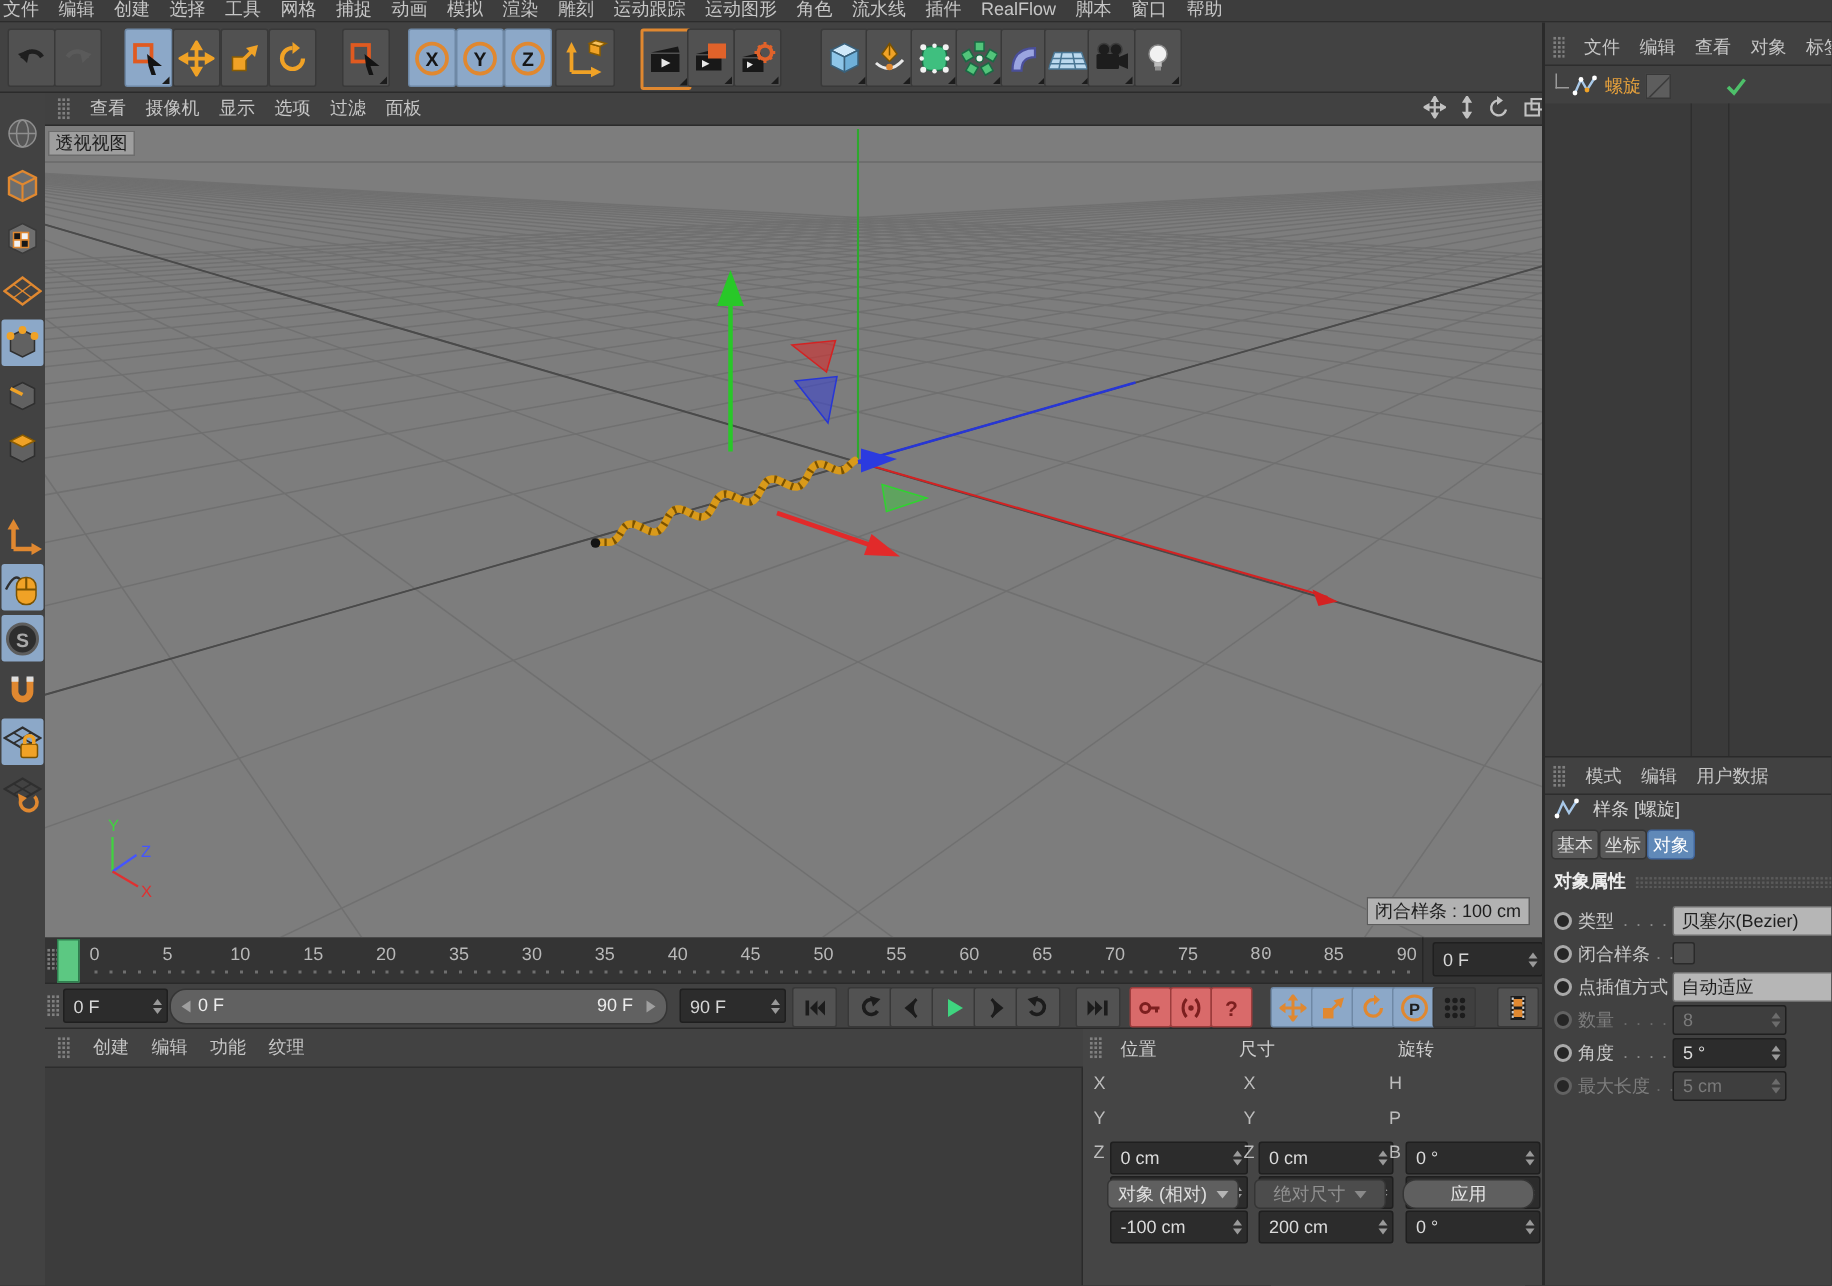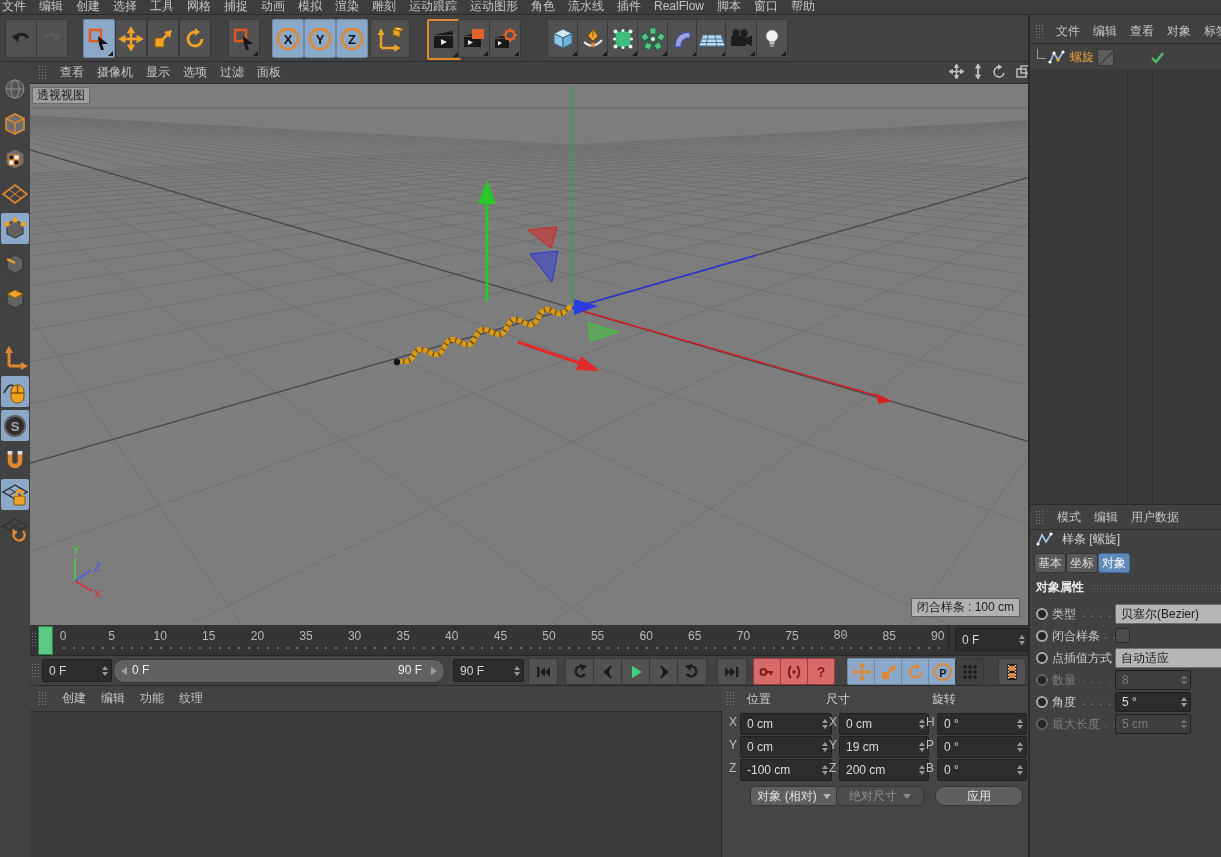--- a/index.html
+++ b/index.html
@@ -61,21 +61,21 @@
   .slarrow{position:absolute;top:7px;width:0;height:0;border-top:4px solid transparent;border-bottom:4px solid transparent;}
   
   #matman{left:30px;top:686px;width:691px;height:171px;background:#3c3c3c;border-right:1px solid #2a2a2a;}
   #matmenu{position:absolute;left:0;top:0;width:100%;height:25px;background:#424242;display:flex;
         align-items:center;gap:15px;padding-left:8px;border-bottom:1px solid #2d2d2d;color:#c6c6c6;}
   
   #coordman{left:722px;top:686px;width:306px;height:171px;background:#454545;}
   .chdr{position:absolute;top:5px;color:#cfcfcf;}
   .caxis{position:absolute;color:#bdbdbd;}
   .fld{position:absolute;height:20px;background:#2c2c2c;border:1px solid #1f1f1f;border-radius:2px;
-       color:#dcdcdc;display:flex;align-items:center;padding-left:6px;}
+       color:#dcdcdc;display:flex;align-items:center;padding-left:6px;margin-top:48px;}
   .ddbtn{position:absolute;height:18px;background:#5f5f5f;border:1px solid #353535;border-radius:4px;
        color:#e0e0e0;display:flex;align-items:center;justify-content:center;gap:6px;}
   .ddbtn.dis{color:#919191;background:#4c4c4c;}
   .ddarrow{width:0;height:0;border-left:4px solid transparent;border-right:4px solid transparent;
        border-top:5px solid #b5b5b5;}
   #applybtn{position:absolute;height:18px;border-radius:9px;background:#5f5f5f;border:1px solid #353535;
        color:#e6e6e6;display:flex;align-items:center;justify-content:center;}
   
   #rpanel{left:1028px;top:15px;width:193px;height:842px;background:#414141;border-left:2px solid #2a2a2a;}
   .rmenu{position:absolute;left:0;width:193px;height:24px;display:flex;align-items:center;gap:13px;
@@ -905,21 +905,21 @@
       </div>
     <span class="caxis" style="left:204px;top:75px">B</span>
     <div class="fld" style="left:215px;top:73px;width:82px">
         <span>0 °</span>
         <span class="spinarrows">
           <i class="up"></i>
           <i class="dn"></i>
         </span>
       </div>
 
-    <div class="ddbtn" style="left:28px;top:100px;width:86px">
+    <div class="ddbtn" style="left:16px;top:100px;width:86px">
       <span>对象 (相对)</span>
         <span class="ddarrow"></span>
       </div>
     <div class="ddbtn dis" style="left:114px;top:100px;width:86px">
       <span>绝对尺寸</span>
         <span class="ddarrow" style="border-top-color:#8a8a8a"></span>
       </div>
     <div id="applybtn" style="left:213px;top:100px;width:86px">
       <span>应用</span>
       </div>

